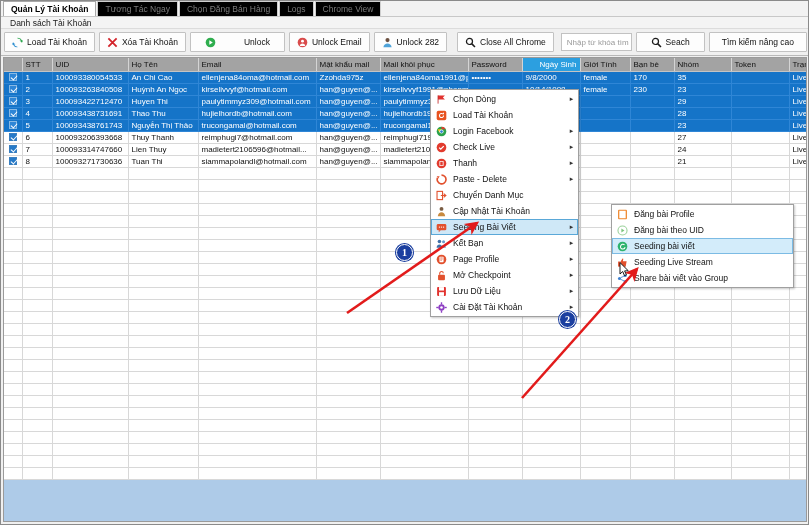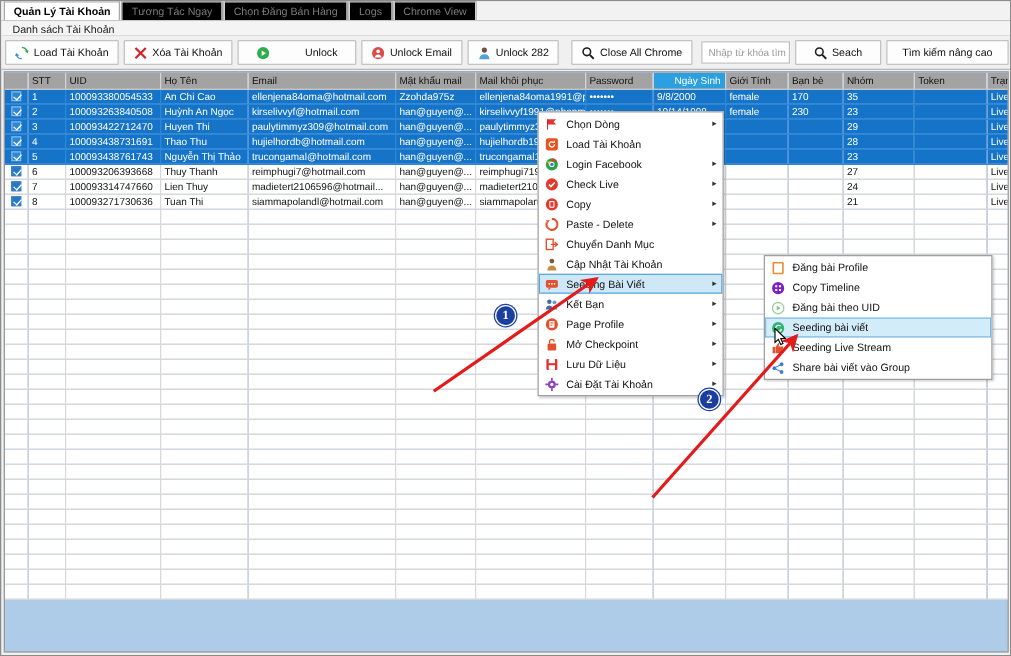--- a/index.html
+++ b/index.html
@@ -930,21 +930,21 @@
         <span class="arw">▸</span>
       </div>
       <div class="mi">
         <span class="mi-ic">
           <svg width="11" height="11" viewBox="0 0 16 16">
             <circle cx="8" cy="8" r="7" fill="#e23b2e"></circle>
             <rect x="5" y="4.2" width="6" height="7.6" rx="1" fill="#fff"></rect>
             <rect x="6.2" y="5.4" width="3.6" height="5.2" fill="#e23b2e"></rect>
           </svg>
         </span>
-        <span class="mi-lb">Copy</span>
+        <span class="mi-lb">Thanh</span>
         <span class="arw">▸</span>
       </div>
       <div class="mi">
         <span class="mi-ic">
           <svg width="11" height="11" viewBox="0 0 16 16">
             <path d="M8 1.6A6.4 6.4 0 1 1 2.2 5.6" stroke="#e2512e" stroke-width="2.4" fill="none"></path>
             <path d="M1 3.2l2.2 3.4L5.4 3.2z" fill="#e2512e"></path>
           </svg>
         </span>
         <span class="mi-lb">Paste - Delete</span>
@@ -1047,35 +1047,20 @@
 
   <div class="menu" id="submenu">
       <div class="mi">
         <span class="mi-ic">
           <svg width="11" height="11" viewBox="0 0 16 16">
             <rect x="1.5" y="1" width="13" height="14" rx="1.4" fill="#ef8b33"></rect>
             <rect x="3.4" y="2.6" width="9.2" height="10.8" fill="#fff"></rect>
           </svg>
         </span>
         <span class="mi-lb">Đăng bài Profile</span>
-        <span class="arw"></span>
-      </div>
-      <div class="mi">
-        <span class="mi-ic">
-          <svg width="11" height="11" viewBox="0 0 16 16">
-            <circle cx="8" cy="8" r="7" fill="#7c1fc4"></circle>
-            <g fill="#fff">
-              <rect x="4.6" y="4.6" width="2.4" height="2.4"></rect>
-              <rect x="9" y="4.6" width="2.4" height="2.4"></rect>
-              <rect x="4.6" y="9" width="2.4" height="2.4"></rect>
-              <rect x="9" y="9" width="2.4" height="2.4"></rect>
-            </g>
-          </svg>
-        </span>
-        <span class="mi-lb">Copy Timeline</span>
         <span class="arw"></span>
       </div>
       <div class="mi">
         <span class="mi-ic">
           <svg width="11" height="11" viewBox="0 0 16 16">
             <circle cx="8" cy="8" r="6.6" fill="none" stroke="#9bd19b" stroke-width="1.6"></circle>
             <path d="M6.4 5.2l4.4 2.8-4.4 2.8z" fill="#7cc47c"></path>
           </svg>
         </span>
         <span class="mi-lb">Đăng bài theo UID</span>

